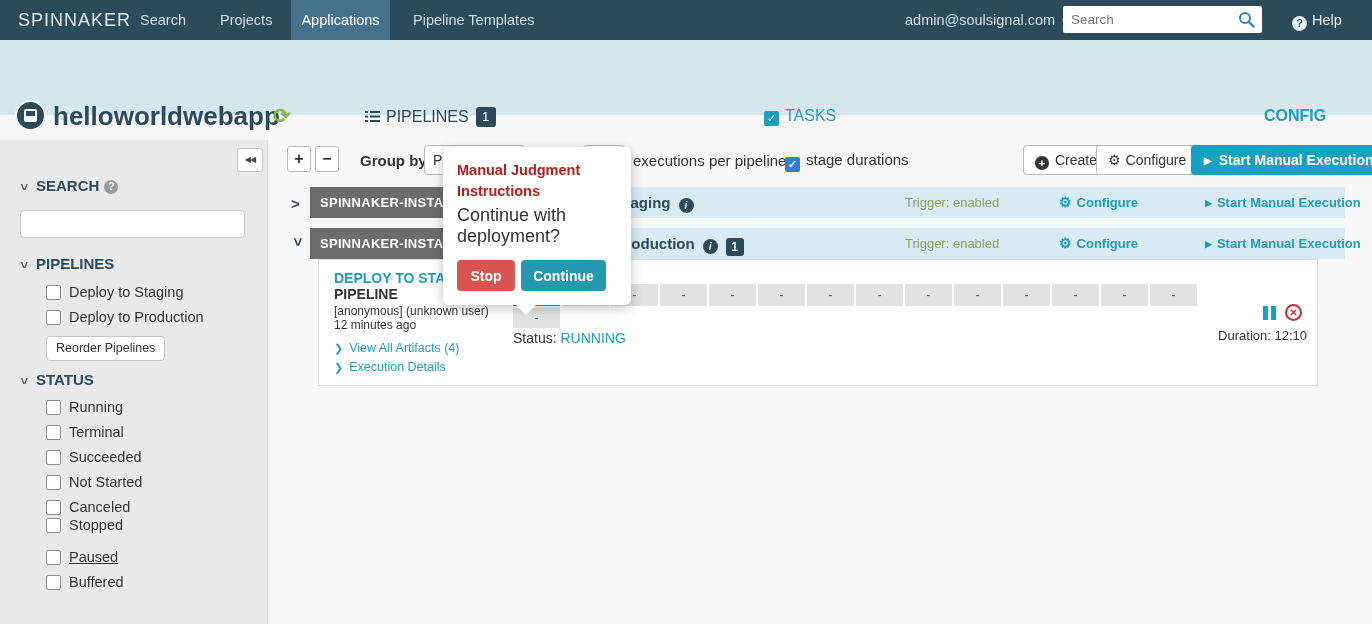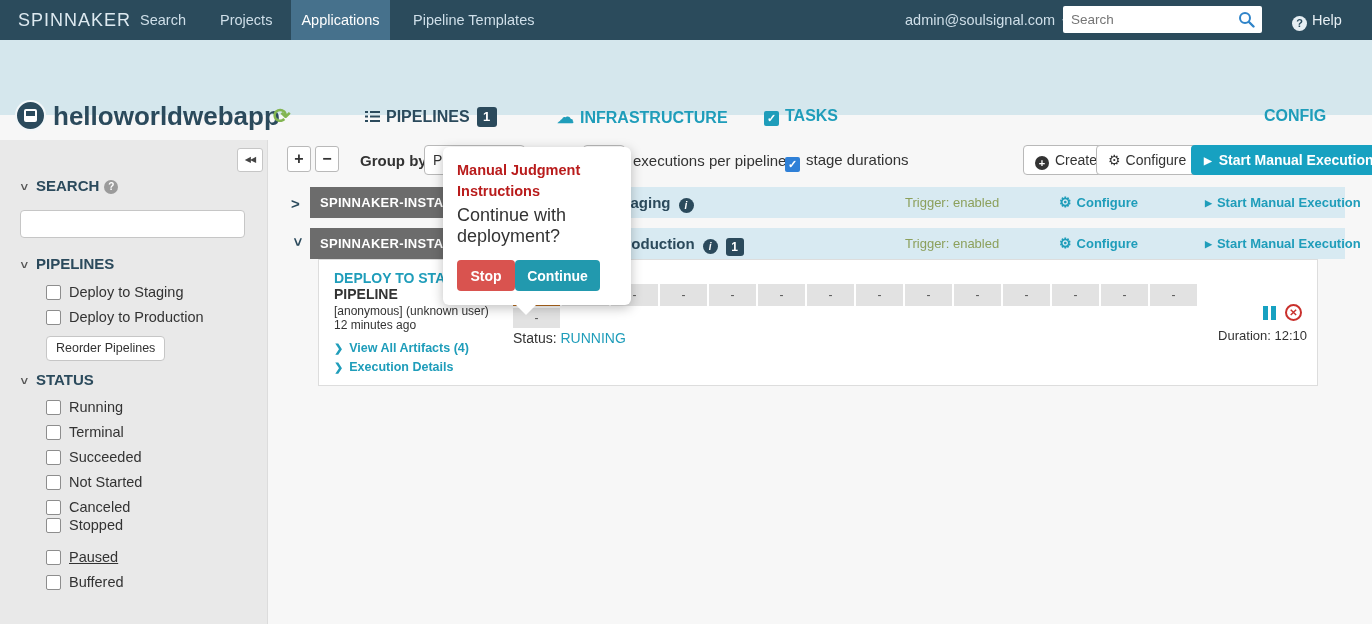--- a/index.html
+++ b/index.html
@@ -20,21 +20,21 @@
   .help { position:absolute; left:1292px; top:0; height:40px; line-height:40px; color:#e6eef3; font-size:14.5px; }
   .qcircle { display:inline-block; width:15px; height:15px; border-radius:50%; background:#e6eef3; color:#2b4b5c; font-size:11px; font-weight:bold; text-align:center; line-height:15px; vertical-align:-2px; margin-right:5px; }
 
   
   .appheader { position:absolute; left:0; top:40px; width:1372px; height:75px; background:#d5e7ed; }
   .appicon { position:absolute; left:15px; top:60px; width:31px; height:31px; border-radius:50%; background:#2b4a5c; border:2px solid #f2f7f9; }
   .appicon .win { position:absolute; left:7px; top:7px; width:13px; height:13px; border:2px solid #fff; border-radius:2px; }
   .appicon .bar { position:absolute; left:9px; top:14px; width:9px; height:3.5px; background:#fff; }
   .apptitle { position:absolute; left:53px; top:61px; font-size:26px; font-weight:bold; color:#2b4a5c; }
   .refresh { position:absolute; left:273px; top:64px; font-size:21px; font-weight:bold; color:#83b552; }
-  .tab { position:absolute; top:67px; font-size:16px; font-weight:bold; cursor:pointer; white-space:nowrap; }
+  .tab { position:absolute; top:67px; font-size:16px; font-weight:normal; cursor:pointer; white-space:nowrap; }
   .tab.dark { color:#2b4a5c; }
   .tab.teal, .configlink { color:#1f9dba; }
   .tab .badge-dark { display:inline-block; min-width:20px; height:20px; background:#2b4a5c; color:#fff; border-radius:3px; font-size:13px; text-align:center; line-height:20px; margin-left:7px; vertical-align:1px; }
   .listicon { display:inline-block; vertical-align:-1px; margin-right:6px; }
   .cloudicon { font-size:17px; margin-right:6px; vertical-align:0px; }
   .checksq { display:inline-block; width:15px; height:15px; background:#1f9dba; border-radius:2px; color:#fff; font-size:11px; line-height:15px; text-align:center; margin-right:6px; vertical-align:-1px; }
   .configlink { position:absolute; left:1264px; top:67px; font-size:16px; font-weight:bold; cursor:pointer; }
   .header-caret { position:absolute; left:410px; top:102px; width:0; height:0; border-left:14px solid transparent; border-right:14px solid transparent; border-bottom:13px solid #f7f7f7; }
 
   
@@ -72,40 +72,40 @@
   .trigger { position:absolute; left:595px; top:0; line-height:31px; font-size:13px; color:#8ca05c; }
   .row-link { position:absolute; top:0; line-height:31px; font-size:13px; font-weight:bold; color:#1f9dba; cursor:pointer; white-space:nowrap; }
   .row-link .gear { color:#1f9dba; font-size:14px; }
   .row-link .play { font-size:9px; margin-right:5px; vertical-align:1px; }
 
   
   .exec-card { position:absolute; left:318px; top:259px; width:1000px; height:127px; background:#fff; border:1px solid #ddd; }
   .exec-title { position:absolute; left:15px; top:10px; font-size:14px; font-weight:bold; color:#1f9dba; cursor:pointer; }
   .exec-sub { position:absolute; left:15px; top:26px; font-size:14px; font-weight:bold; color:#333; }
   .exec-meta { position:absolute; left:15px; font-size:12px; color:#333; }
-  .exec-link { position:absolute; left:15px; font-size:12.5px; font-weight:bold; color:#1f9dba; cursor:pointer; }
+  .exec-link { position:absolute; left:15px; font-size:12.5px; font-weight:normal; color:#1f9dba; cursor:pointer; }
   .exec-link .chev { font-size:11px; margin-right:6px; }
   .pills { position:absolute; left:194px; top:24px; display:flex; }
   .pill { width:47px; height:22px; margin-right:2px; background:#e2e2e2; color:#555; font-size:12px; text-align:center; line-height:22px; cursor:pointer; }
   .pill.active { background:#e0832c; border:1px solid #b96c1f; color:#1d1d1d; font-weight:bold; display:flex; align-items:center; justify-content:center; gap:3px; }
   .pill2 { position:absolute; left:194px; top:48px; width:47px; height:20px; background:#e2e2e2; color:#555; font-size:12px; text-align:center; line-height:20px; cursor:pointer; }
   .statusline { position:absolute; left:194px; top:70px; font-size:14px; color:#333; }
   .statusline .run { color:#1f9dba; }
   .pausebtn { position:absolute; left:944px; top:46px; width:14px; height:14px; cursor:pointer; }
   .pausebtn i { position:absolute; top:0; width:5px; height:14px; background:#17a1c1; }
   .pausebtn i.b2 { left:8px; }
   .cancelbtn { position:absolute; left:966px; top:44px; width:17px; height:17px; border:2px solid #c9302c; border-radius:50%; color:#c9302c; font-size:10px; font-weight:bold; text-align:center; line-height:14px; cursor:pointer; }
   .duration { position:absolute; right:10px; top:68px; font-size:13px; color:#333; }
 
   
   .popup { position:absolute; left:443px; top:147px; width:188px; background:#fff; border-radius:6px; box-shadow:0 3px 12px rgba(0,0,0,.25); padding:13px 14px 14px 14px; z-index:50; }
   .popup:after { content:""; position:absolute; left:72px; bottom:-10px; width:0; height:0; border-left:11px solid transparent; border-right:11px solid transparent; border-top:11px solid #fff; }
   .popup-title { font-size:14.5px; font-weight:bold; color:#b91c1c; line-height:1.45; }
   .popup-msg { font-size:18px; color:#333; margin-top:3px; }
-  .popup-btns { margin-top:13px; display:flex; gap:0;align-items:flex-end; }
+  .popup-btns { margin-top:13px; display:flex; gap:6px;align-items:flex-end; }
   .stopbtn { width:58px; height:31px; background:#d9534f; border:none; border-radius:4px; color:#fff; font-size:14px; font-weight:bold; cursor:pointer; font-family:"Liberation Sans",sans-serif; }
   .contbtn { width:85px; height:31px; background:#2299ae; border:none; border-radius:4px; color:#fff; font-size:14px; font-weight:bold; cursor:pointer; font-family:"Liberation Sans",sans-serif; }
 </style>
 </head>
 <body>
 
 <div id="screen">
 
   <div class="topnav">
     <span class="brand">SPINNAKER</span>
@@ -137,21 +137,20 @@
           <g stroke="#2b4a5c" stroke-width="2">
             <line x1="0" y1="2" x2="3" y2="2"></line>
             <line x1="5" y1="2" x2="15" y2="2"></line>
             <line x1="0" y1="6.5" x2="3" y2="6.5"></line>
             <line x1="5" y1="6.5" x2="15" y2="6.5"></line>
             <line x1="0" y1="11" x2="3" y2="11"></line>
             <line x1="5" y1="11" x2="15" y2="11"></line>
           </g>
         </svg><span>PIPELINES</span><span class="badge-dark">1</span>
     </span>
-    <span class="tab teal" style="left:557px;"><span class="cloudicon">☁</span><span>INFRASTRUCTURE</span></span>
     <span class="tab teal" style="left:764px;"><span class="checksq">✓</span><span>TASKS</span></span>
     <span class="configlink">CONFIG</span>
     <span class="header-caret"></span>
   </div>
 
   <div class="sidebar">
     <span class="collapse-btn">◀◀</span>
 
     <div class="section-head" style="top:37px;"><span class="chev">&gt;</span><span>SEARCH</span><span class="helpdot">?</span></div>
     <input class="side-input" style="">

